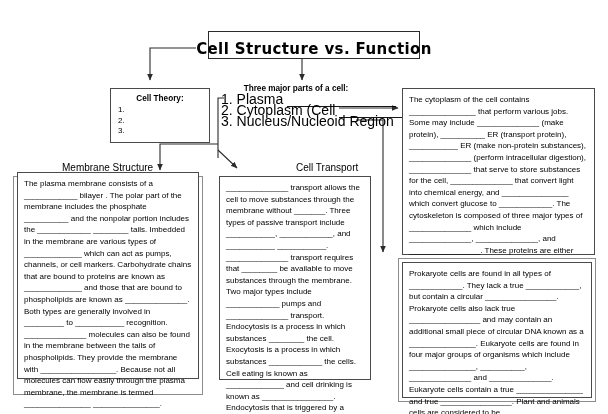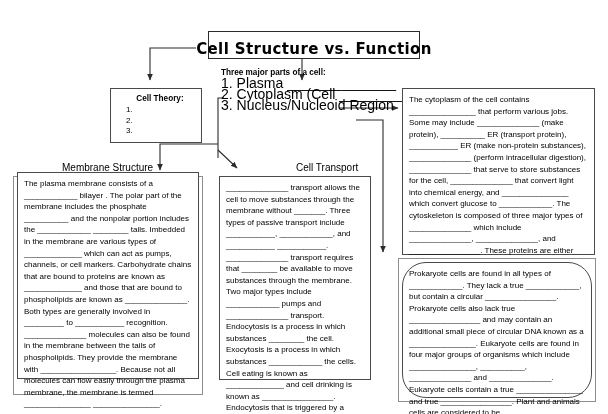--- a/index.html
+++ b/index.html
@@ -51,44 +51,44 @@
   }
   .heading {
     position: absolute;
     font-size: 10px;
     font-weight: normal;
     white-space: nowrap;
   }
   .theory-box {
     left: 110px;
     top: 88px;
-    width: 92px;
+    width: 100px;
     height: 55px;
-    padding-left: 8px;
   }
   .theory-title {
     text-align: center;
     font-size: 8.2px;
     font-weight: bold;
     margin: 5px 0 2px 0;
   }
   .theory-list {
     margin: 0;
     padding: 0 0 0 7px;
     list-style: none;
   }
   .theory-list li {
     font-size: 8px;
     line-height: 10.5px;
   }
   .parts-block {
     position: absolute;
     left: 221px;
-    top: 68px;
+    top: 84px;
     width: 150px;
+    text-align: center;
   }
   .parts-title {
     font-size: 8.2px;
     font-weight: bold;
     margin-bottom: 1px;
   }
   .parts-list {
     margin: 0;
     padding: 0;
     list-style: none;
@@ -128,21 +128,20 @@
     top: 258px;
     width: 198px;
     height: 144px;
     border: 1px solid #8c8c8c;
   }
   .prokaryote-box {
     left: 402px;
     top: 262px;
     width: 190px;
     height: 136px;
-    border-radius: 24px;
   }
   .para {
     margin: 0;
     padding: 5px 6px 0 6px;
     font-size: 8px;
     line-height: 11.6px;
     text-align: left;
   }
 </style>
 </head>

